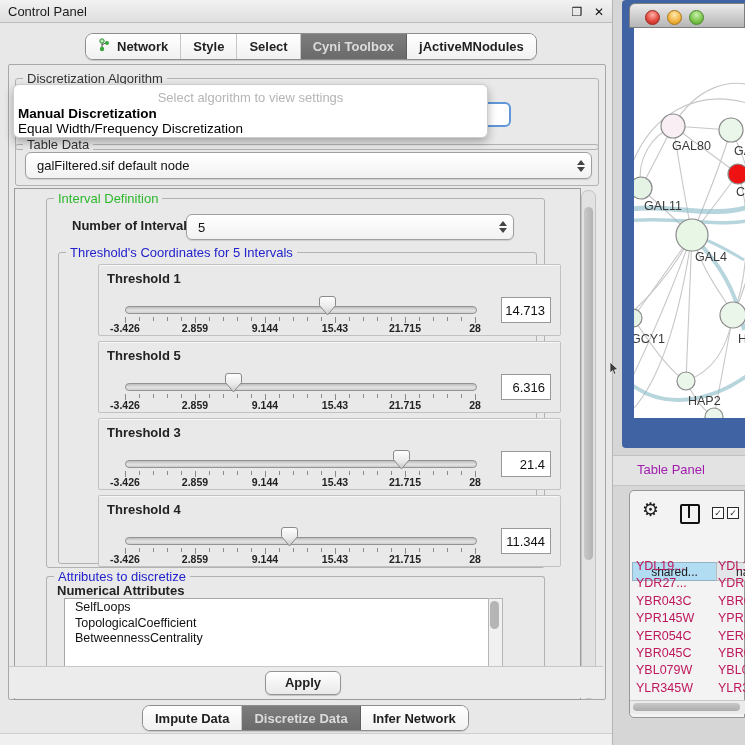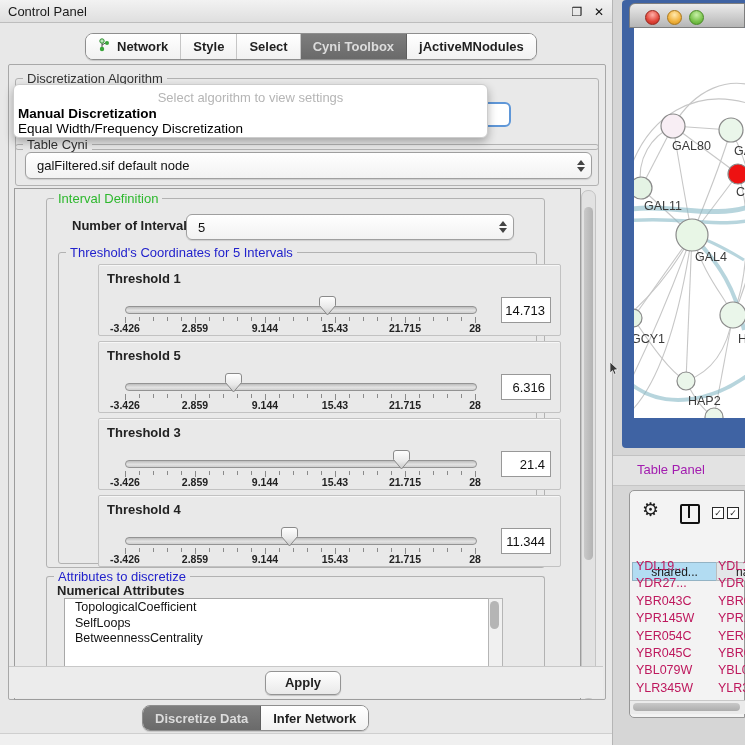--- a/index.html
+++ b/index.html
@@ -173,21 +173,21 @@
   </div>
   <div class="abs" id="combo-frag"></div>
 
   <div class="abs" id="popup">
     <div class="hint">Select algorithm to view settings</div>
     <div class="opt1">Manual Discretization</div>
     <div class="opt2">Equal Width/Frequency Discretization</div>
   </div>
 
   <div class="groupbox" style="left:15px;top:144px;width:582px;height:40px;">
-    <span class="grouptitle gt-dark">Table Cyni</span>
+    <span class="grouptitle gt-dark">Table Data</span>
   </div>
   <div class="combo" style="left:25px;top:152px;width:565px;height:25px;">
     <span class="txt">galFiltered.sif default node</span>
     <span class="arrows">
         <span class="arr-up"></span>
         <span class="arr-dn"></span>
       </span>
   </div>
 
   <div class="abs" id="inner-panel"></div>
@@ -370,31 +370,34 @@
         <div class="tlab" style="left:376px">28</div>
         <input class="vbox" value="11.344" style="">
       </div>
     </div>
 
   <div class="groupbox" style="left:46px;top:576px;width:497px;height:121px;border-bottom:none;">
     <span class="grouptitle gt-blue">Attributes to discretize</span>
   </div>
   <div class="abs" id="attr-subtitle" style="left:57px;top:583px;">Numerical Attributes</div>
   <div class="abs" id="attr-list">
+      <div class="attr-item">SelfLoops</div>
       <div class="attr-item">TopologicalCoefficient</div>
-      <div class="attr-item">SelfLoops</div>
       <div class="attr-item">BetweennessCentrality</div>
     </div>
   <div class="abs" id="attr-scroll"></div>
   <div class="abs" id="attr-thumb"></div>
 
   <div class="abs" id="apply-strip"></div>
   <div class="abs" id="apply-btn">Apply</div>
 
   <div class="abs segbar" id="bottom-tabs">
+    <div class="seg">
+        <span>Impute Data</span>
+      </div>
     <div class="seg sel">
         <span>Discretize Data</span>
       </div>
     <div class="seg">
         <span>Infer Network</span>
       </div>
   </div>
   <div class="abs" id="below-strip"></div>
   <div class="abs" id="cp-right-edge"></div>
 

